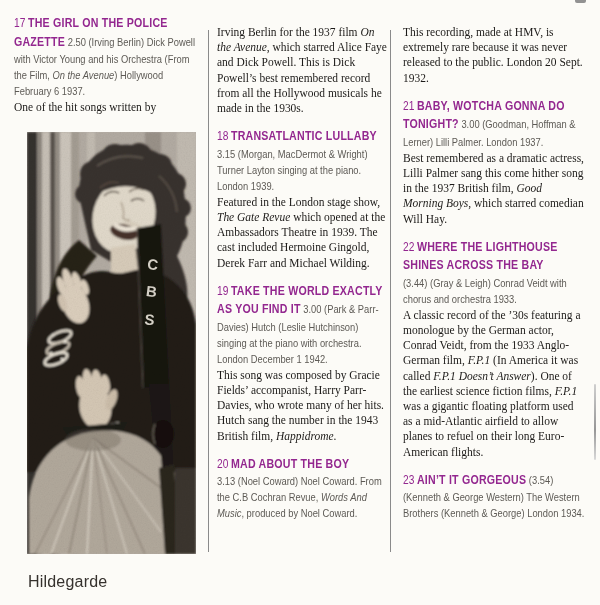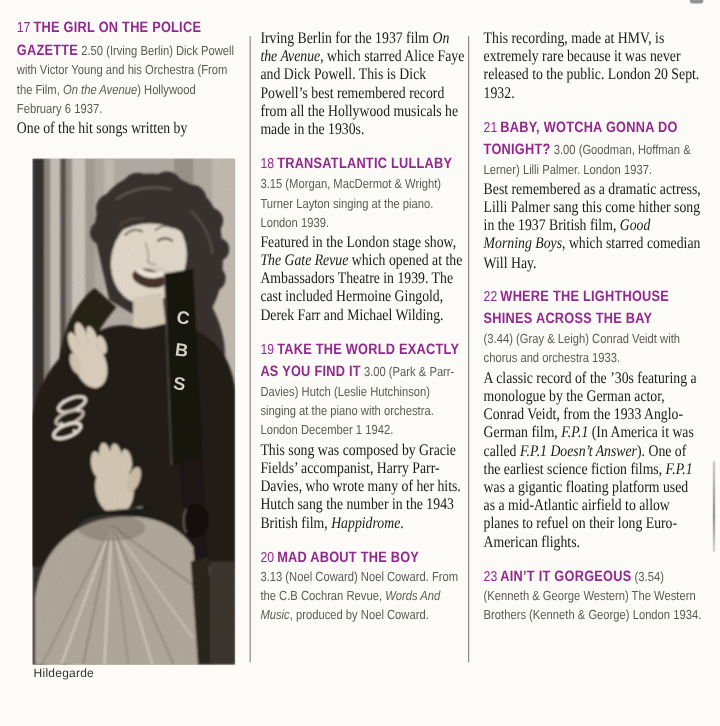--- a/index.html
+++ b/index.html
@@ -11,21 +11,21 @@
   .col-mid{left:217px;top:24px;width:200px}
   .col-right{left:403px;top:24px;width:214px}
   .serif{font-family:"Liberation Serif",serif;font-size:13.5px;line-height:15.2px;color:var(--body-ink,#1c1a18);margin:0}
   .entry{margin:12px 0 0;font-size:11px;line-height:16px;color:var(--credit-ink,#5d5a55)}
   .col-left > :first-child,.col-mid > :first-child,.col-right > :first-child{margin-top:0}
   .num{color:var(--accent,#93278f);font-size:12px}
   .ttl{color:var(--accent,#93278f);font-weight:700;font-size:12.5px;line-height:18.5px;letter-spacing:.25px}
   .i{font-style:italic}
   .photo{position:absolute;left:27px;top:132px;width:169px;height:422px}
   .photo svg{display:block;width:100%;height:100%}
-  .caption{position:absolute;left:28px;top:556px;font-size:10px;color:#35312d;letter-spacing:.2px}
+  .caption{position:absolute;left:28px;top:573px;font-size:16px;color:#35312d;letter-spacing:.2px}
   .vline{position:absolute;top:30px;width:1px;height:522px;background:#8a8a8a}
   .vline-1{left:208px}.vline-2{left:390px}
   .curl{position:absolute;left:594px;top:384px;width:2px;height:76px;border-radius:2px;background:linear-gradient(180deg,#cfcfcf,#969696 60%,#d8d8d8)}
   .speck{position:absolute;left:575px;top:0;width:11px;height:3px;background:#929292;border-radius:0 0 2px 2px}
 </style>
 </head>
 <body>
 
 <div class="page">
 

